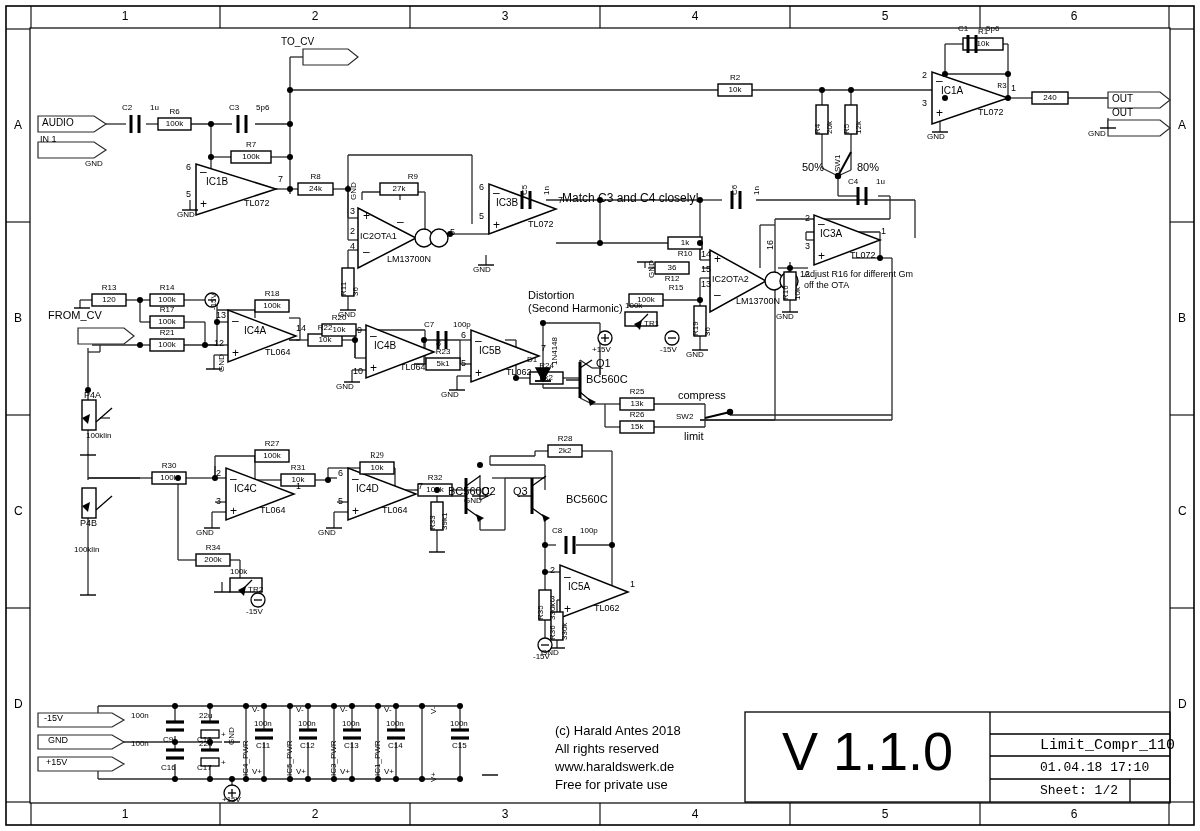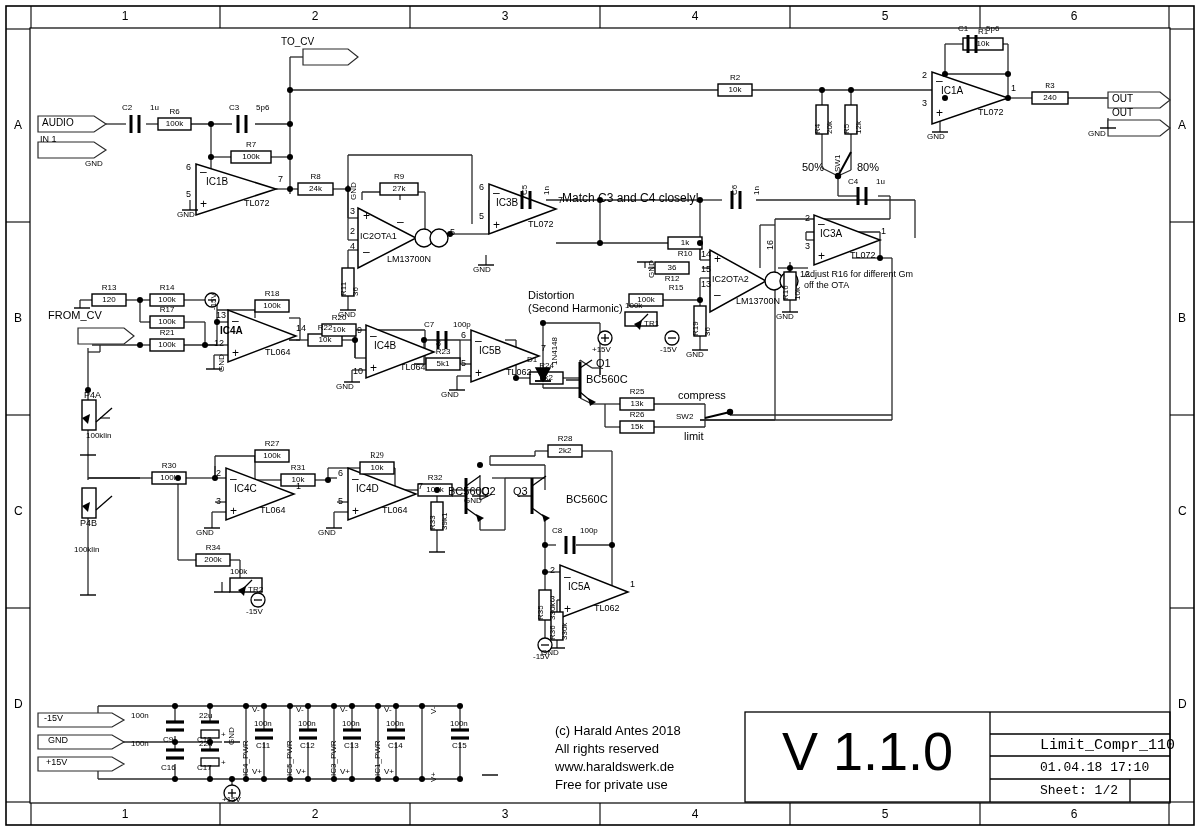--- a/index.html
+++ b/index.html
@@ -767,21 +767,21 @@
 <div class="lbl f8" style="left:473px;top:266px;">GND</div>
 
 <div class="lbl f10" style="left:820px;top:229px;">IC3A</div>
 <div class="lbl f9" style="left:850px;top:251px;">TL072</div>
 <div class="lbl f9" style="left:805px;top:214px;">2</div>
 <div class="lbl f9" style="left:805px;top:242px;">3</div>
 <div class="lbl f9" style="left:881px;top:227px;">1</div>
 <div class="lbl f12" style="left:818px;top:218px;">–</div>
 <div class="lbl f12" style="left:818px;top:250px;">+</div>
 
-<div class="lbl f10" style="left:220px;top:326px;font-weight:bold;">IC4A</div>
+<div class="lbl f10" style="left:244px;top:326px;">IC4A</div>
 <div class="lbl f9" style="left:265px;top:348px;">TL064</div>
 <div class="lbl f9" style="left:216px;top:311px;">13</div>
 <div class="lbl f9" style="left:214px;top:339px;">12</div>
 <div class="lbl f9" style="left:296px;top:324px;">14</div>
 <div class="lbl f12" style="left:232px;top:315px;">–</div>
 <div class="lbl f12" style="left:232px;top:347px;">+</div>
 <div class="lbl f8 vert" style="left:218px;top:372px;">GND</div>
 
 <div class="lbl f10" style="left:374px;top:341px;">IC4B</div>
 <div class="lbl f9" style="left:400px;top:363px;">TL064</div>
@@ -856,27 +856,27 @@
 <div class="lbl f8 ctr" style="left:158px;top:108px;width:33px;">R6</div>
 <div class="lbl f8 ctr" style="left:158px;top:120px;width:33px;">100k</div>
 <div class="lbl f8 ctr" style="left:231px;top:141px;width:40px;">R7</div>
 <div class="lbl f8 ctr" style="left:231px;top:153px;width:40px;">100k</div>
 <div class="lbl f8 ctr" style="left:298px;top:173px;width:35px;">R8</div>
 <div class="lbl f8 ctr" style="left:298px;top:185px;width:35px;">24k</div>
 <div class="lbl f8 ctr" style="left:718px;top:74px;width:34px;">R2</div>
 <div class="lbl f8 ctr" style="left:718px;top:86px;width:34px;">10k</div>
 <div class="lbl f8 ctr" style="left:963px;top:28px;width:40px;">R1</div>
 <div class="lbl f8 ctr" style="left:963px;top:40px;width:40px;">10k</div>
-<div class="lbl f8 ctr" style="left:1032px;top:82px;width:36px;font-family:Liberation Mono, monospace;">R3</div>
+<div class="lbl f8 ctr" style="left:984px;top:82px;width:36px;font-family:Liberation Mono, monospace;">R3</div>
 <div class="lbl f8 ctr" style="left:1032px;top:94px;width:36px;">240</div>
 <div class="lbl f8 vert" style="left:814px;top:134px;">R4</div>
 <div class="lbl f8 vert" style="left:826px;top:134px;">20k</div>
 <div class="lbl f8 vert" style="left:843px;top:134px;">R5</div>
 <div class="lbl f8 vert" style="left:855px;top:134px;">12k</div>
-<div class="lbl f8 ctr" style="left:380px;top:173px;width:38px;">R9</div>
+<div class="lbl f8 ctr" style="left:380px;top:173px;width:38px;text-align:right;">R9</div>
 <div class="lbl f8 ctr" style="left:380px;top:185px;width:38px;">27k</div>
 <div class="lbl f8 vert" style="left:340px;top:296px;">R11</div>
 <div class="lbl f8 vert" style="left:352px;top:296px;">36</div>
 <div class="lbl f8 ctr" style="left:668px;top:239px;width:34px;">1k</div>
 <div class="lbl f8 ctr" style="left:668px;top:250px;width:34px;">R10</div>
 <div class="lbl f8 ctr" style="left:655px;top:264px;width:34px;">36</div>
 <div class="lbl f8 ctr" style="left:655px;top:275px;width:34px;">R12</div>
 <div class="lbl f8 ctr" style="left:659px;top:284px;width:34px;">R15</div>
 <div class="lbl f8 ctr" style="left:629px;top:296px;width:34px;">100k</div>
 <div class="lbl f8 vert" style="left:692px;top:336px;">R19</div>

